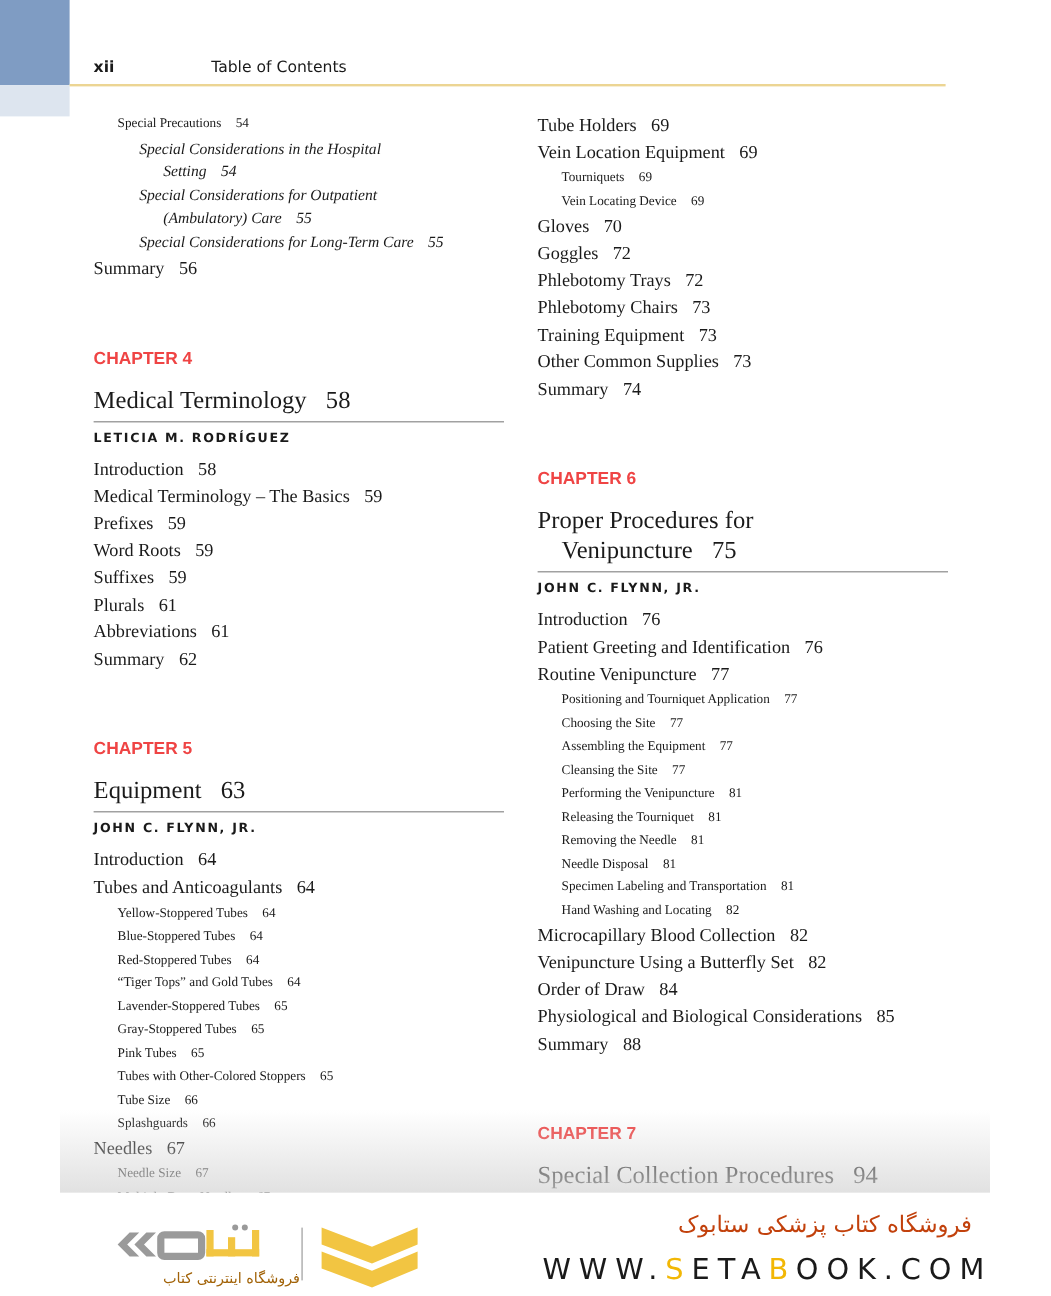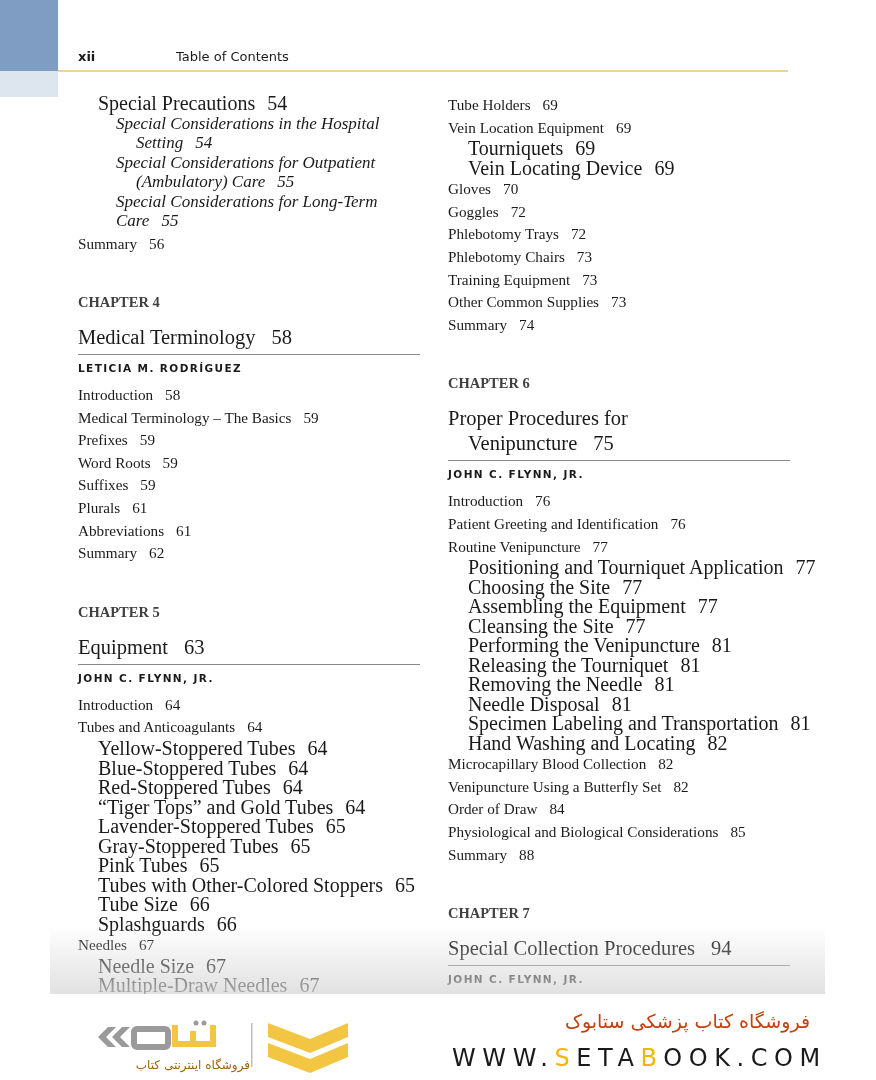--- a/index.html
+++ b/index.html
@@ -9,26 +9,26 @@
   .tab-light { position:absolute; left:0; top:71px; width:58px; height:26px; background:#dde5ef; }
   .head-rule { position:absolute; left:58px; top:70px; width:730px; height:2px; background:#ecd593; }
   .running-head { position:absolute; top:49px; left:78px; font-family:"DejaVu Sans", sans-serif; font-size:13px; color:#1a1a1a; }
   .running-head .folio { font-weight:bold; position:absolute; left:0; }
   .running-head .title { position:absolute; left:98px; white-space:nowrap; }
   .col { position:absolute; top:94px; }
   .col-left { left:78px; width:342px; }
   .col-right { left:448px; width:342px; }
   .entry { font-size:15.2px; line-height:22.6px; white-space:nowrap; }
   .entry .pg { margin-left:12px; }
-  .sub { font-size:20px; line-height:19.5px; padding-left:20px; white-space:nowrap;font-family:Liberation Serif, serif; }
+  .sub { font-size:11px; line-height:19.5px; padding-left:20px; white-space:nowrap;font-family:Liberation Serif, serif; }
   .sub .pg { margin-left:12px; }
-  .it { font-style:italic; font-size:17px; line-height:19.5px; padding-left:38px; white-space:normal; }
+  .it { font-style:italic; font-size:13px; line-height:19.5px; padding-left:38px; white-space:normal; }
   .it .pg { margin-left:12px; }
   .it.cont { padding-left:58px; }
-  .chapter-label { font-family:Liberation Serif, serif; font-weight:bold; font-size:14.5px; color:#404040; margin-top:38px; line-height:18px; }
+  .chapter-label { font-family:Liberation Sans, sans-serif; font-weight:bold; font-size:14.5px; color:#ef4444; margin-top:54px; line-height:18px; }
   .chapter-title { font-size:20.5px; line-height:25px; margin-top:14px; }
   .chapter-title .pg { margin-left:16px; }
   .chapter-title .cont { padding-left:20px; display:block; }
   .chapter-rule { height:1px; background:#8a8a8a; margin-top:4px; width:342px; }
   .author { font-family:"DejaVu Sans", sans-serif; font-weight:bold; font-size:10.5px; letter-spacing:1.4px; line-height:14px; margin-top:6px; margin-bottom:9px; }
   .fade { position:absolute; left:50px; top:925px; width:775px; height:69px;
           background:linear-gradient(to bottom, rgba(255,255,255,0) 0%, rgba(215,215,215,0.75) 100%); }
   .fade-cut { position:absolute; left:0; top:994px; width:876px; height:86px; background:#ffffff; }
   .footer-logo { position:absolute; left:90px; top:1015px; width:260px; height:60px; }
   .footer-fa { position:absolute; left:540px; top:1010px; width:270px; text-align:right; font-family:"DejaVu Sans", sans-serif; font-size:19px; color:#c2410c; direction:rtl; }

